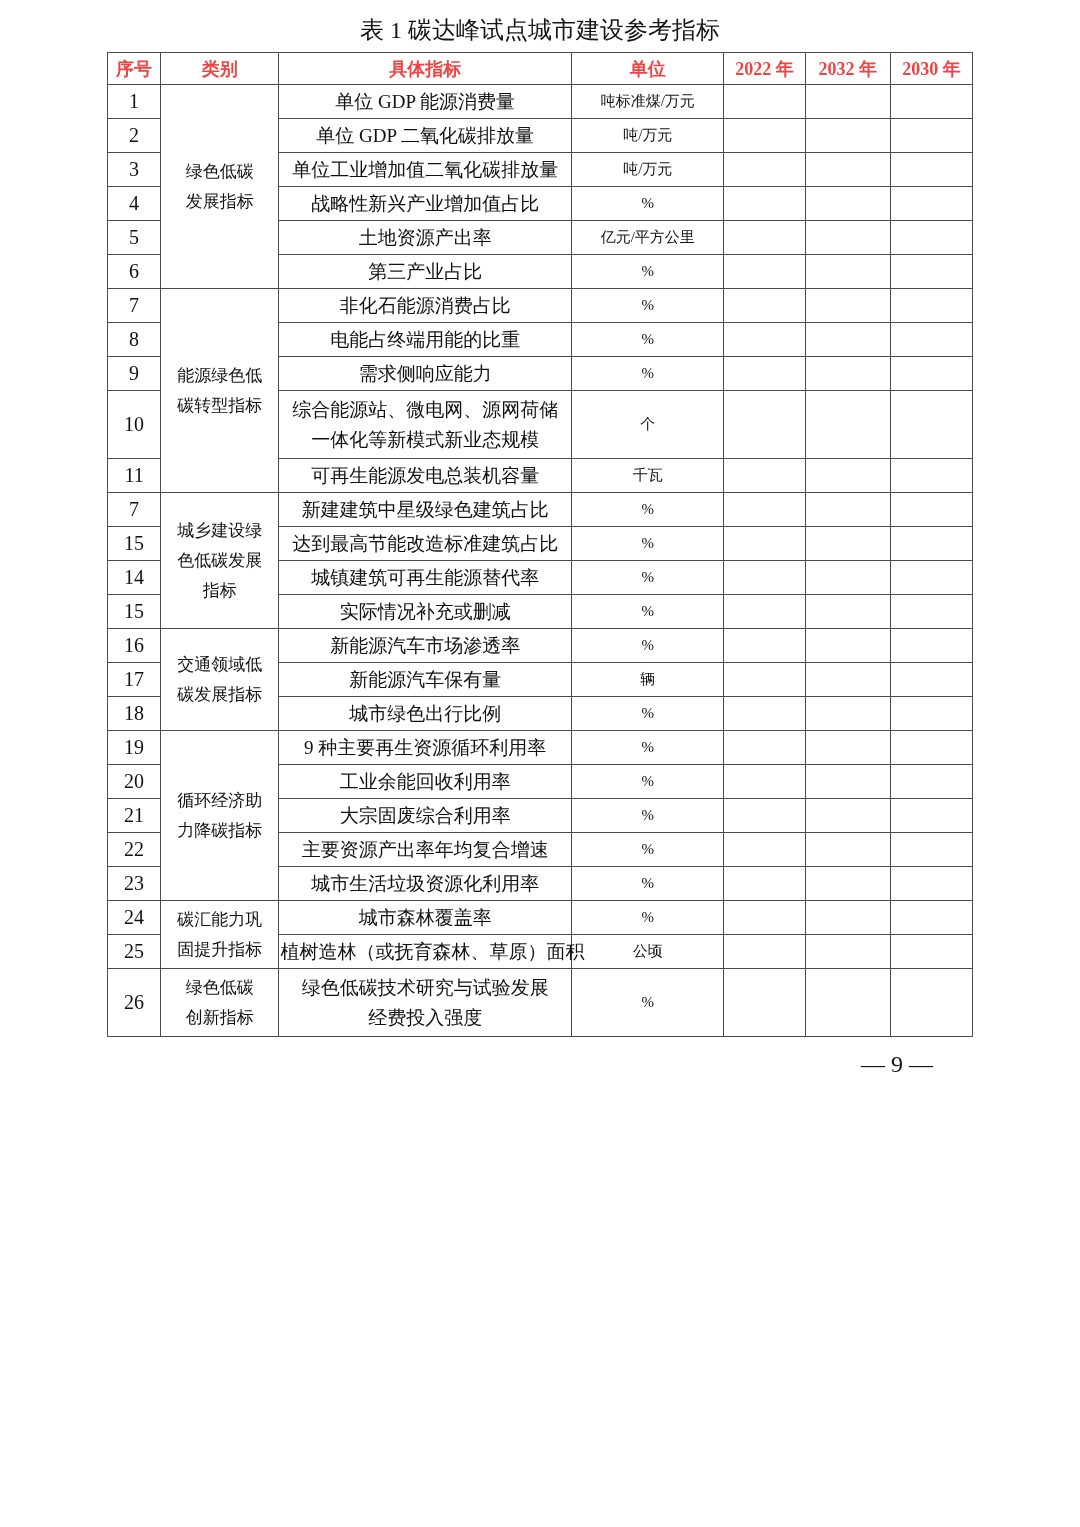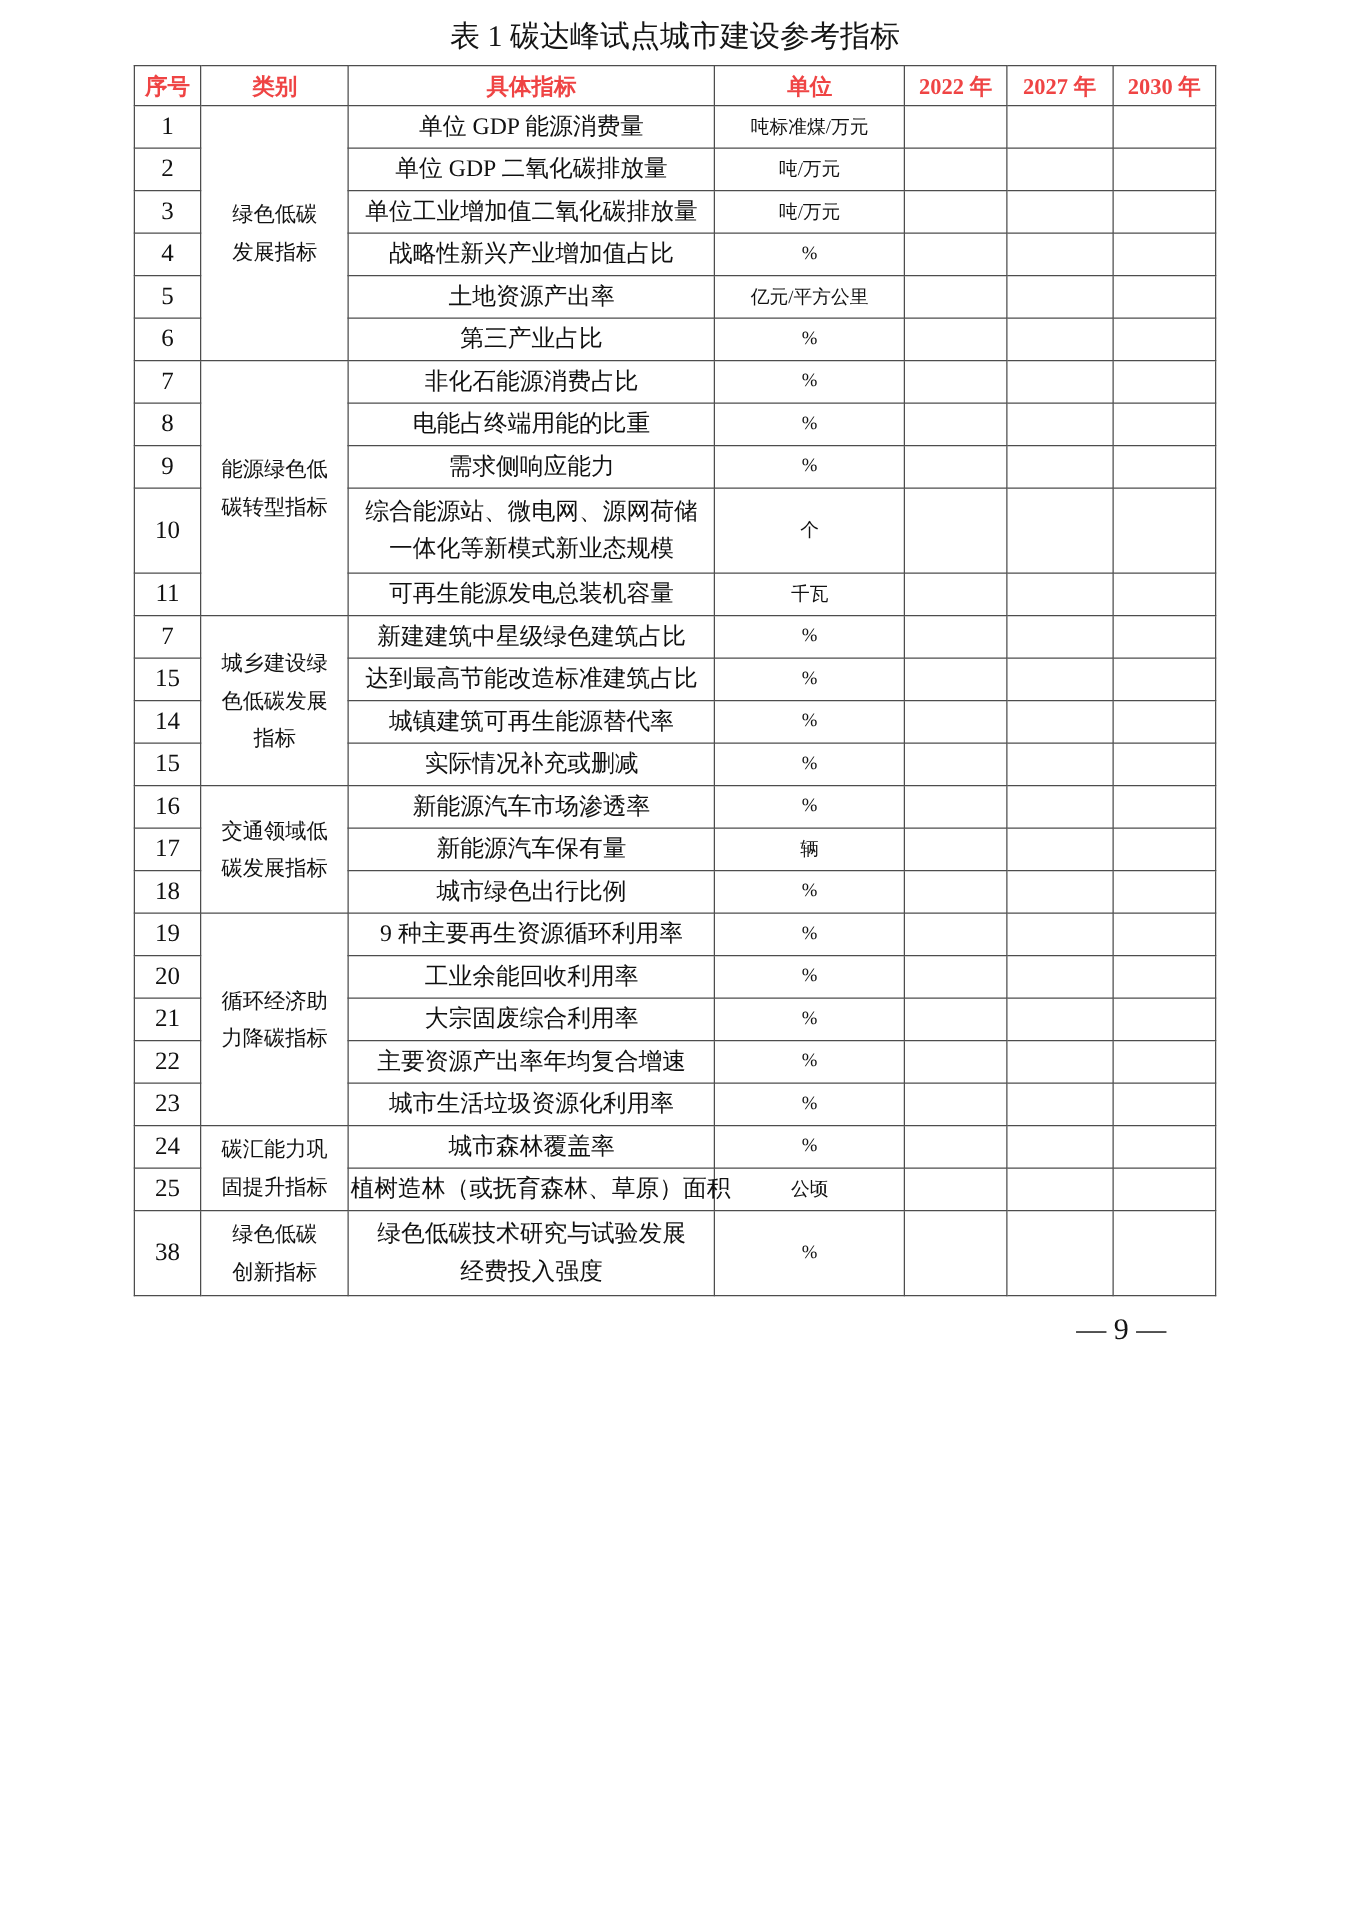--- a/index.html
+++ b/index.html
@@ -92,21 +92,21 @@
         <col style="width:85px">
         <col style="width:82px">
     </colgroup>
     <thead>
       <tr>
         <th>序号</th>
         <th>类别</th>
         <th>具体指标</th>
         <th>单位</th>
         <th>2022 年</th>
-        <th>2027 年</th>
+        <th>2032 年</th>
         <th>2030 年</th>
       </tr>
     </thead>
     <tbody>
       <tr>
         <td class="no">1</td>
         <td class="cat" rowspan="6">绿色低碳
 发展指标</td>
         <td class="ind">单位 GDP 能源消费量</td>
         <td class="unit">吨标准煤/万元</td>
@@ -312,21 +312,21 @@
       </tr>
       <tr>
         <td class="no">25</td>
         <td class="ind">植树造林（或抚育森林、草原）面积</td>
         <td class="unit">公顷</td>
         <td class="val"></td>
         <td class="val"></td>
         <td class="val"></td>
       </tr>
       <tr class="tall">
-        <td class="no">38</td>
+        <td class="no">26</td>
         <td class="cat">绿色低碳
 创新指标</td>
         <td class="ind">绿色低碳技术研究与试验发展
 经费投入强度</td>
         <td class="unit">%</td>
         <td class="val"></td>
         <td class="val"></td>
         <td class="val"></td>
       </tr>
     </tbody>

